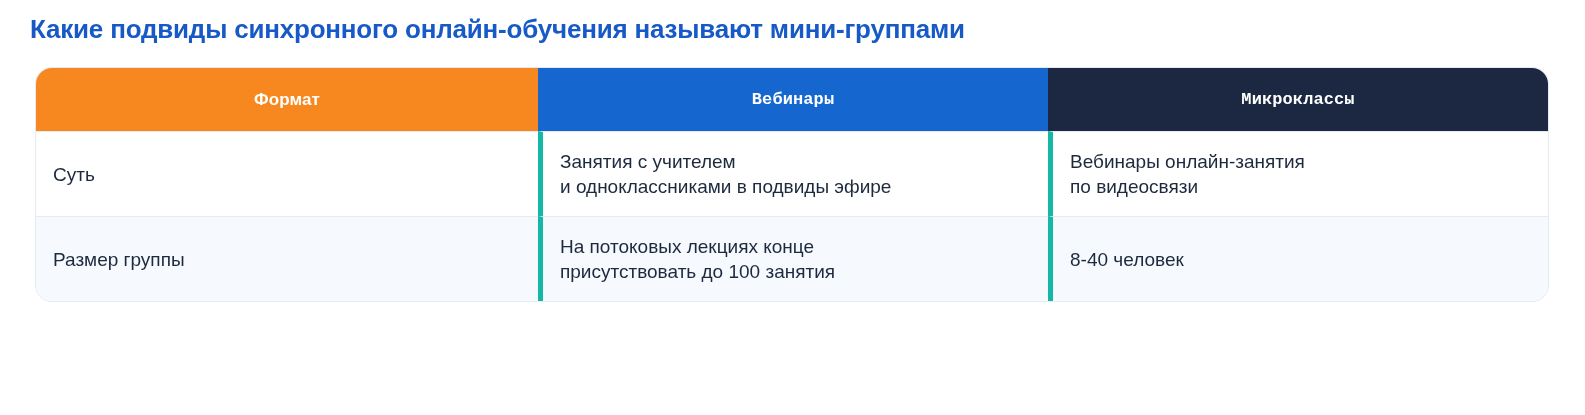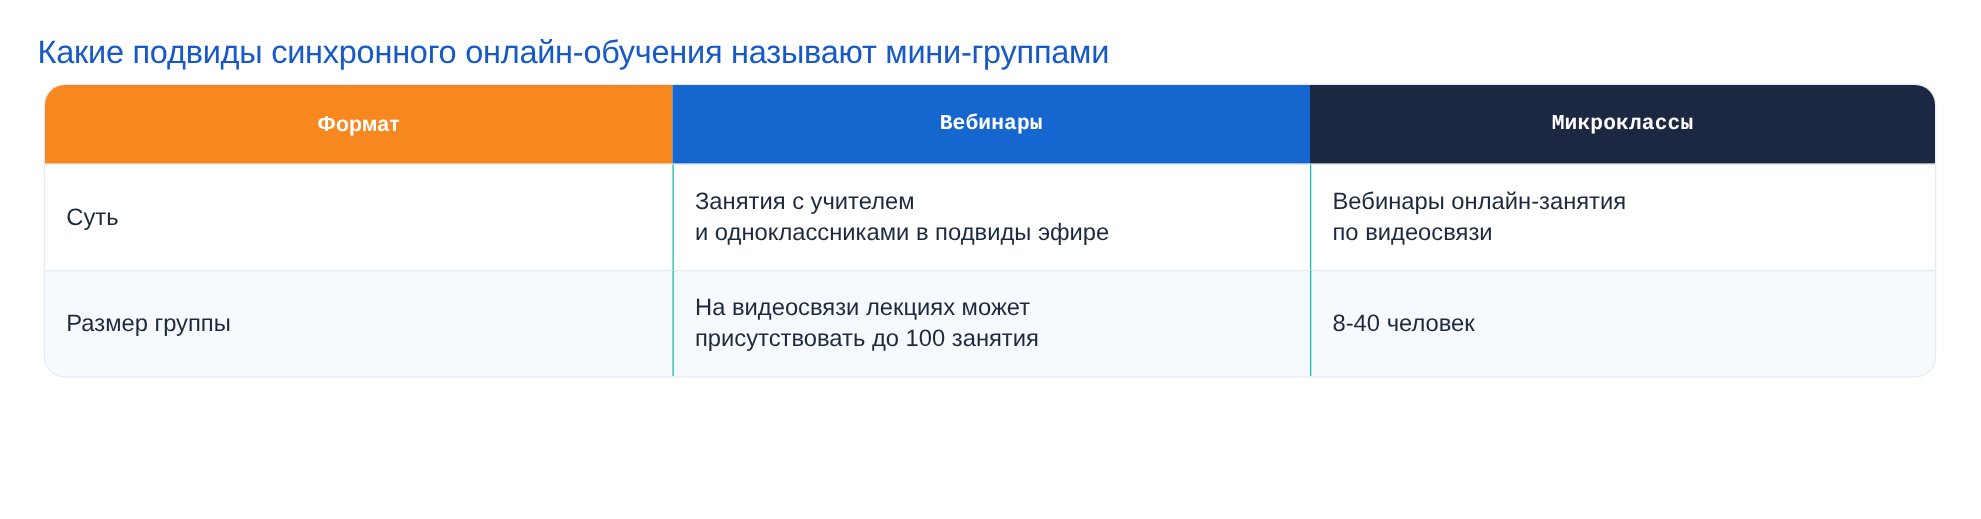--- a/index.html
+++ b/index.html
@@ -13,25 +13,24 @@
     font-family: "Liberation Sans", "DejaVu Sans", sans-serif;
     overflow: hidden;
     position: relative;
   }
 
   #page-title {
     position: absolute;
     left: 30px;
     top: 14px;
     font-size: 26px;
-    font-weight: normal;
+    font-weight: bold;
     color: #1659C7;
     letter-spacing: -0.2px;
     white-space: nowrap;
-    margin-top: 12px;
   }
 
   #comparison-table {
     position: absolute;
     left: 36px;
     top: 68px;
     width: 1512px;
     border-collapse: separate;
     border-spacing: 0;
     table-layout: fixed;
@@ -62,21 +61,21 @@
 
   #comparison-table tbody td {
     height: 84px;
     padding: 0 0 0 17px;
     font-size: 19px;
     line-height: 25px;
     color: #1D2A3E;
     vertical-align: middle;
     text-align: left;
     border-top: 1px solid #E4EBF4;
-    border-left: 1px solid #14b8a6;
+    border-left: 5px solid #14b8a6;
   }
   #comparison-table tbody td.first-col {
     border-left: none;
   }
   #comparison-table tbody tr.striped td {
     background: #F6F9FD;
   }
   #comparison-table tbody tr.plain td {
     background: #ffffff;
   }
@@ -113,21 +112,21 @@
       <td>
         <span class="cell-line">Вебинары онлайн-занятия</span>
         <span class="cell-line">по видеосвязи</span>
       </td>
     </tr>
     <tr class="striped">
       <td class="first-col">
         <span class="cell-line">Размер группы</span>
       </td>
       <td>
-        <span class="cell-line">На видеосвязи лекциях может</span>
+        <span class="cell-line">На потоковых лекциях конце</span>
         <span class="cell-line">присутствовать до 100 занятия</span>
       </td>
       <td>
         <span class="cell-line">8-40 человек</span>
       </td>
     </tr>
   </tbody>
 </table>
 
 </body></html>

